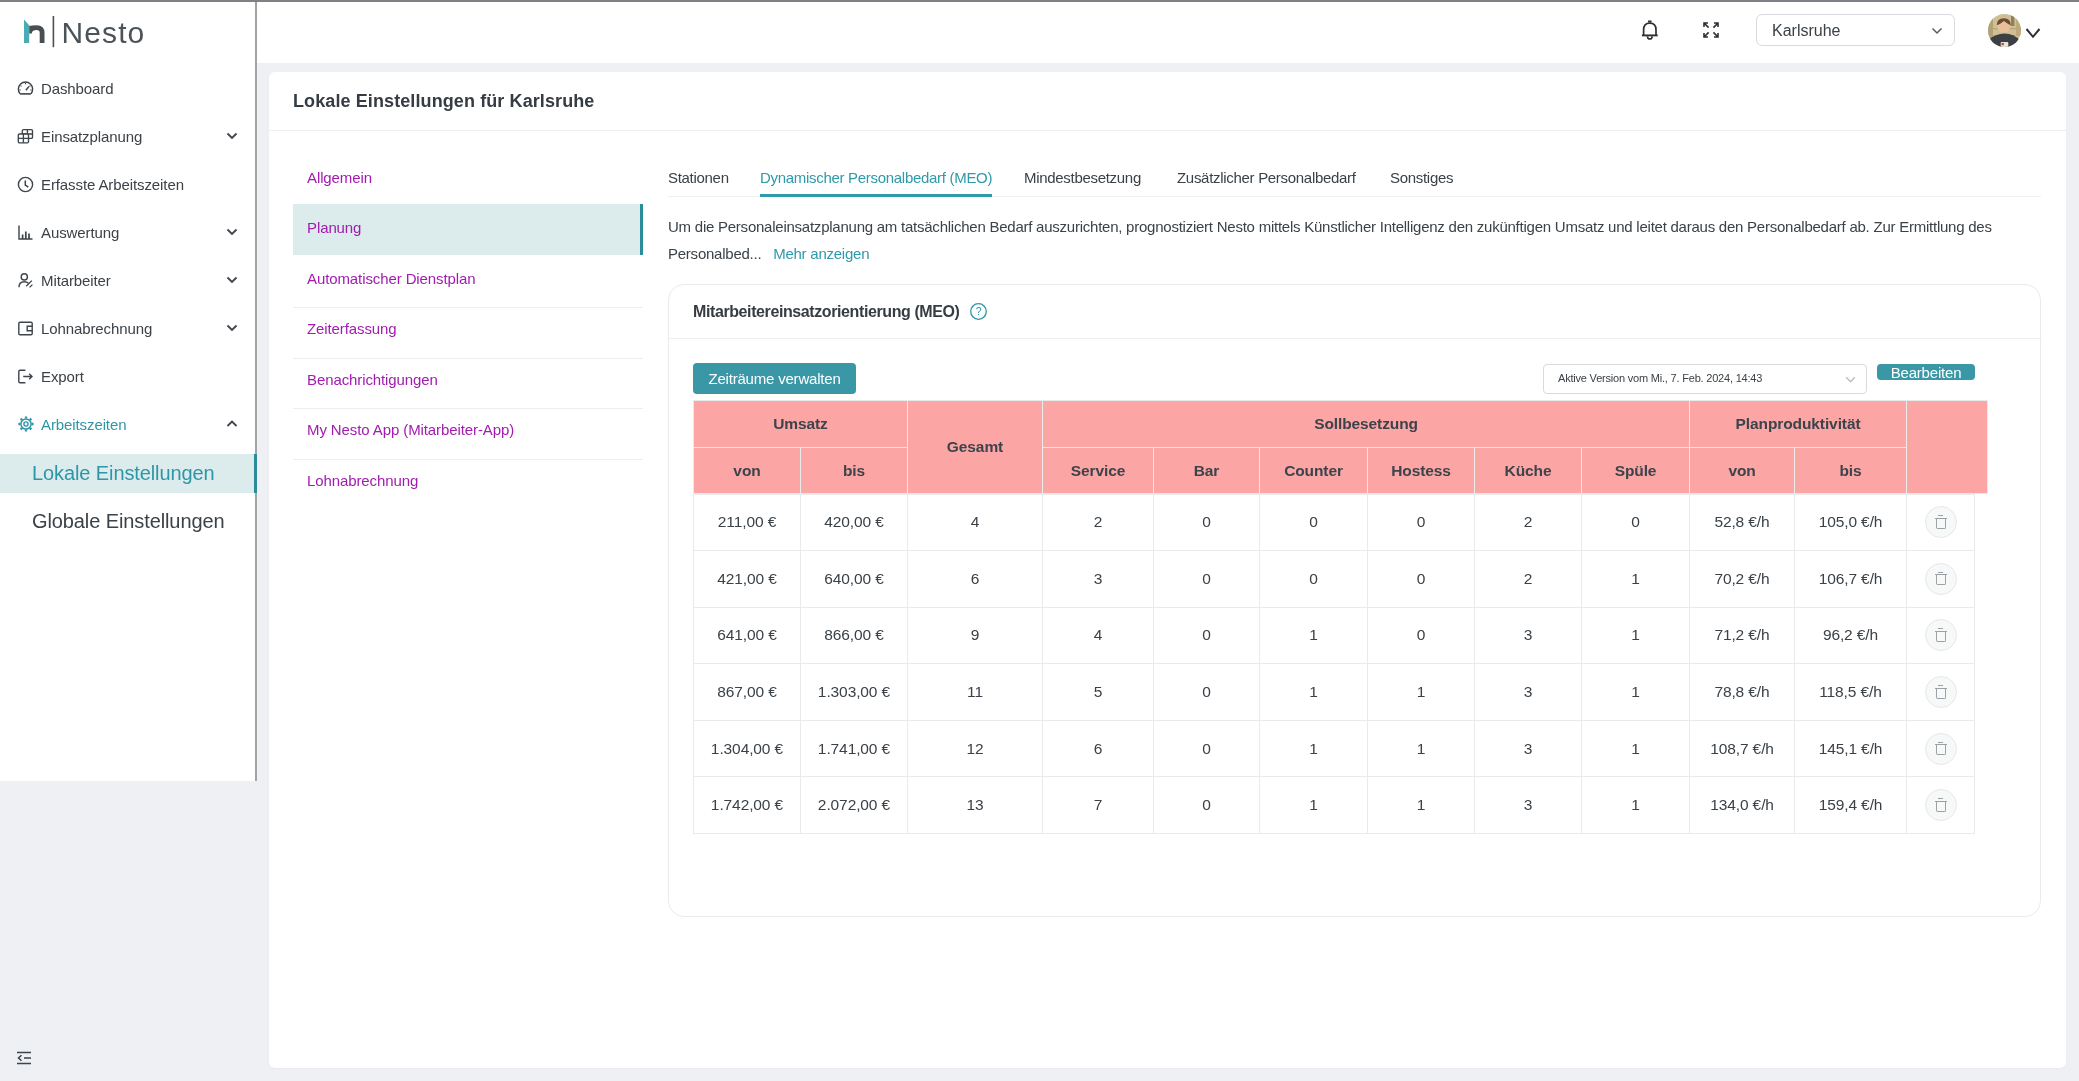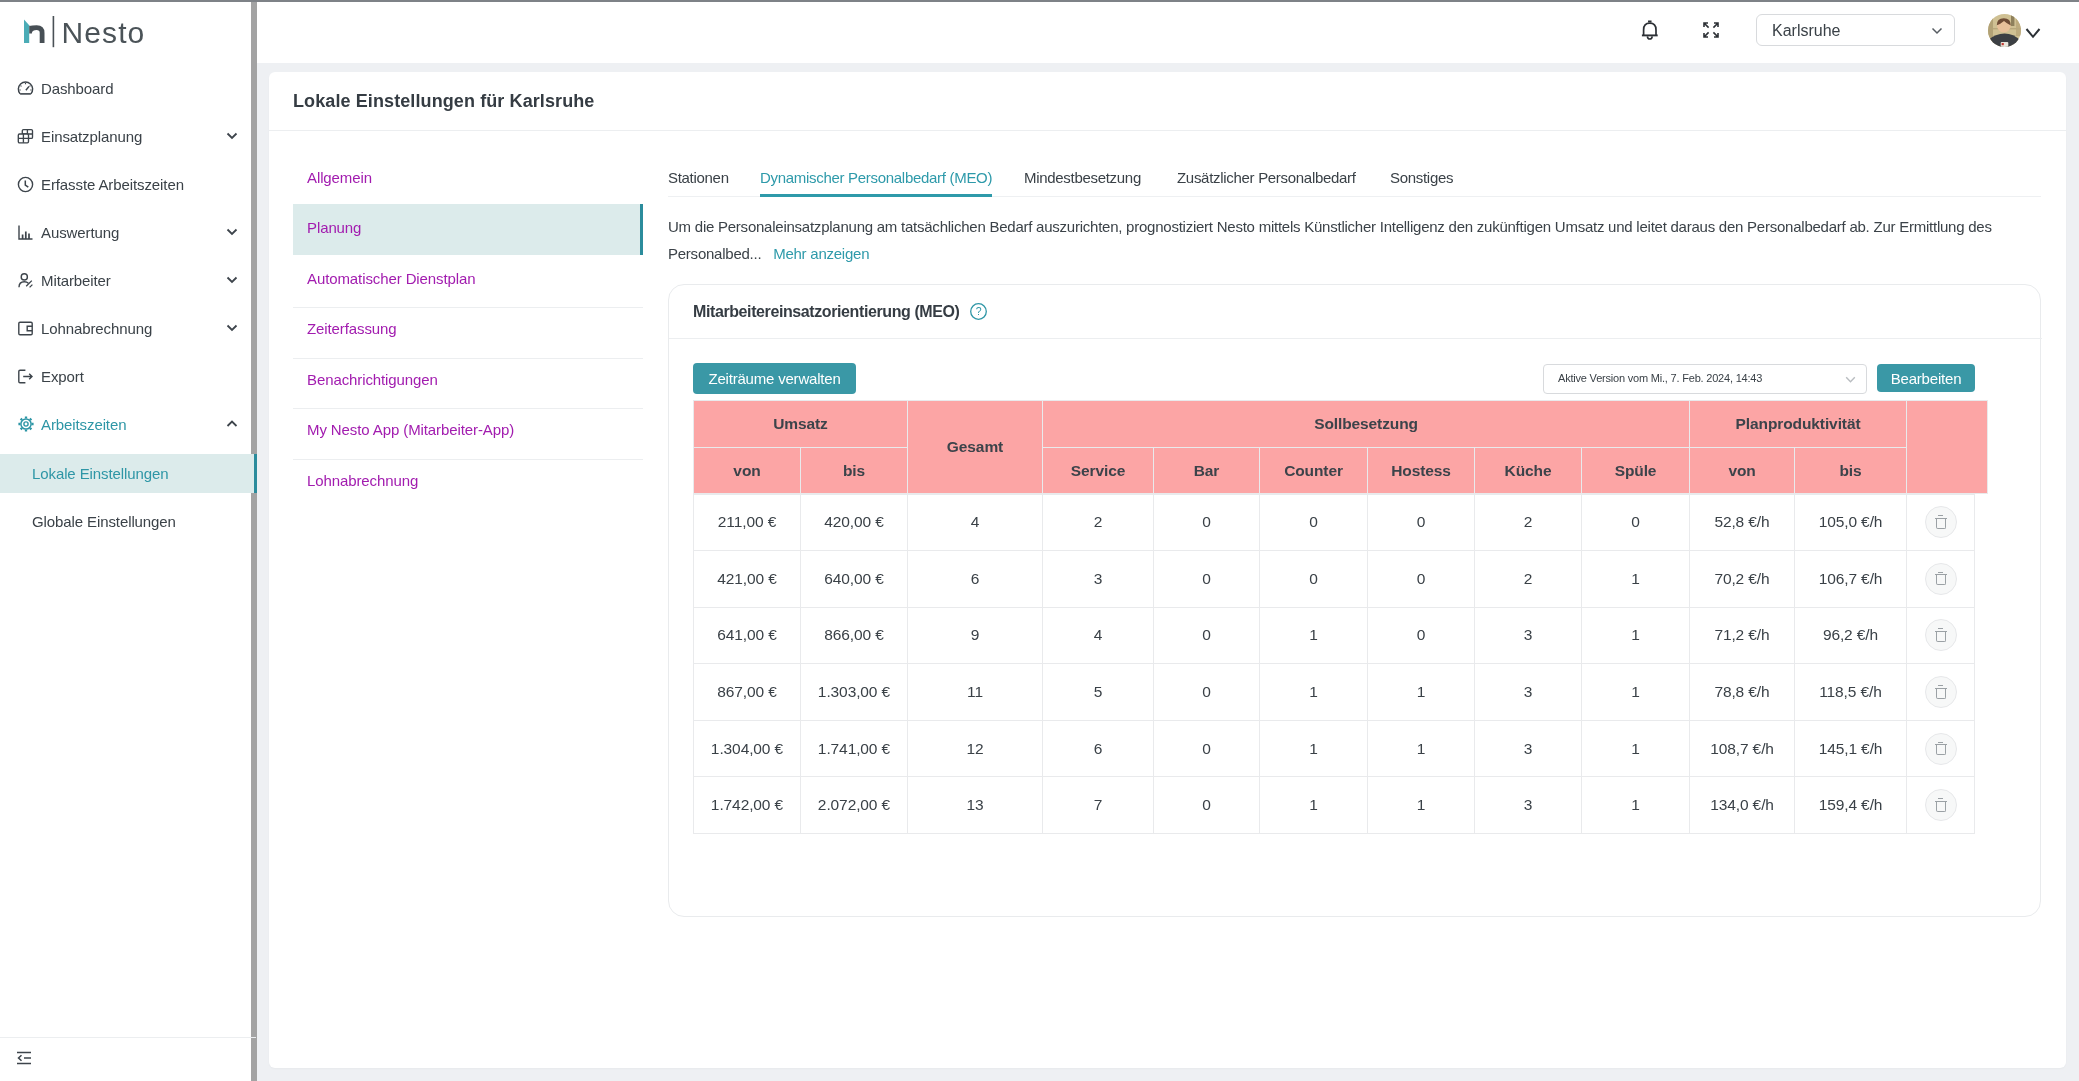--- a/index.html
+++ b/index.html
@@ -9,29 +9,29 @@
     font-family:"Liberation Sans", sans-serif;
     background:#eef0f3;
     color:#3b4248;
     position:relative;
     overflow:hidden;
   }
   .abs { position:absolute; }
   
   #topstrip { left:0; top:0; width:2079px; height:1.5px; background:#7e8287; }
   
-  #sidebar { left:0; top:2px; width:257px; height:1079px; background:#fff; border-right:6px solid #a3a3a3; }
+  #sidebar { left:0; top:2px; width:257px; height:779px; background:#fff; border-right:2px solid #a3a3a3; }
   #topbar { left:257px; top:2px; width:1822px; height:61px; background:#fff; }
   .navitem { position:absolute; left:0; width:257px; height:48px; display:flex; align-items:center; }
   .navitem svg { position:absolute; left:17px; }
   .navitem .lbl { position:absolute; left:41px; font-size:15px; color:#3b4248; letter-spacing:-0.1px; }
   .navitem .chev { position:absolute; left:226px; }
   .teal-item .lbl { color:#2e96a6; }
   .subitem { position:absolute; left:0; width:257px; display:flex; align-items:center; }
-  .subitem .lbl { position:absolute; left:32px; font-size:15px; letter-spacing:-0.1px; }
+  .subitem .lbl { position:absolute; left:32px; font-size:20px; letter-spacing:-0.1px; }
   
   #card { left:269px; top:72px; width:1797px; height:996px; background:#fff; border-radius:6px; box-shadow:0 1px 2px rgba(0,0,0,0.03); }
   
   .hline { position:absolute; background:#eceef0; height:1px; }
   .subnav-item { left:24px; width:350px; height:50.5px; padding:14px 0 0 14px; font-size:15px; line-height:15px; letter-spacing:-0.1px; color:#a21caf; }
   .tab { top:97.5px; line-height:15px; font-size:15px; letter-spacing:-0.3px; color:#3a4147; white-space:nowrap; }
   .tab-active { color:#2e9aaa; border-bottom:3px solid #2e9aaa; padding-bottom:9px; }
   .desc { left:399px; font-size:15px; letter-spacing:-0.24px; line-height:15px; color:#3b4248; white-space:nowrap; }
   #panel { left:399px; top:212px; width:1373px; height:633px; border:1px solid #e9ebed; border-radius:16px; background:#fff; }
   .btn-teal { background:#3a98a6; border-radius:4px; color:#fff; font-size:15px; letter-spacing:-0.2px; display:flex; align-items:center; justify-content:center; }
@@ -233,21 +233,21 @@
           <text x="8.5" y="12.3" text-anchor="middle" font-size="10.5" font-weight="normal" fill="#2e96a6">?</text>
         </svg></div>
     <div class="hline" style="left:0;top:53px;width:1373px"></div>
     <div class="abs btn-teal" style="left:24px;top:78px;width:163px;height:31px">Zeiträume verwalten</div>
     <div class="abs" style="left:874px;top:79px;width:324px;height:30px;border:1px solid #d8dadd;border-radius:4px;background:#fff">
       <span class="abs" style="left:14px;top:7px;font-size:11px;letter-spacing:-0.2px;color:#3a4147;white-space:nowrap">Aktive Version vom Mi., 7. Feb. 2024, 14:43</span>
       <svg class="abs" style="left:301px;top:11px" width="11" height="8" viewBox="0 0 11 8" fill="none" stroke="#b9bdc1" stroke-width="1.4">
           <path d="M1.2 1.3 L5.5 5.8 L9.8 1.3"></path>
         </svg>
     </div>
-    <div class="abs btn-teal" style="left:1208px;top:79px;width:98px;height:28px">Bearbeiten</div>
+    <div class="abs btn-teal" style="left:1208px;top:79px;width:98px;height:16px">Bearbeiten</div>
 
     <table class="abs tbl" style="left:24px;top:115px;width:1294px" id="thead-tbl">
       <colgroup>
           <col style="width:107px">
           <col style="width:107px">
           <col style="width:135px">
           <col style="width:111px">
           <col style="width:106px">
           <col style="width:108px">
           <col style="width:107px">

